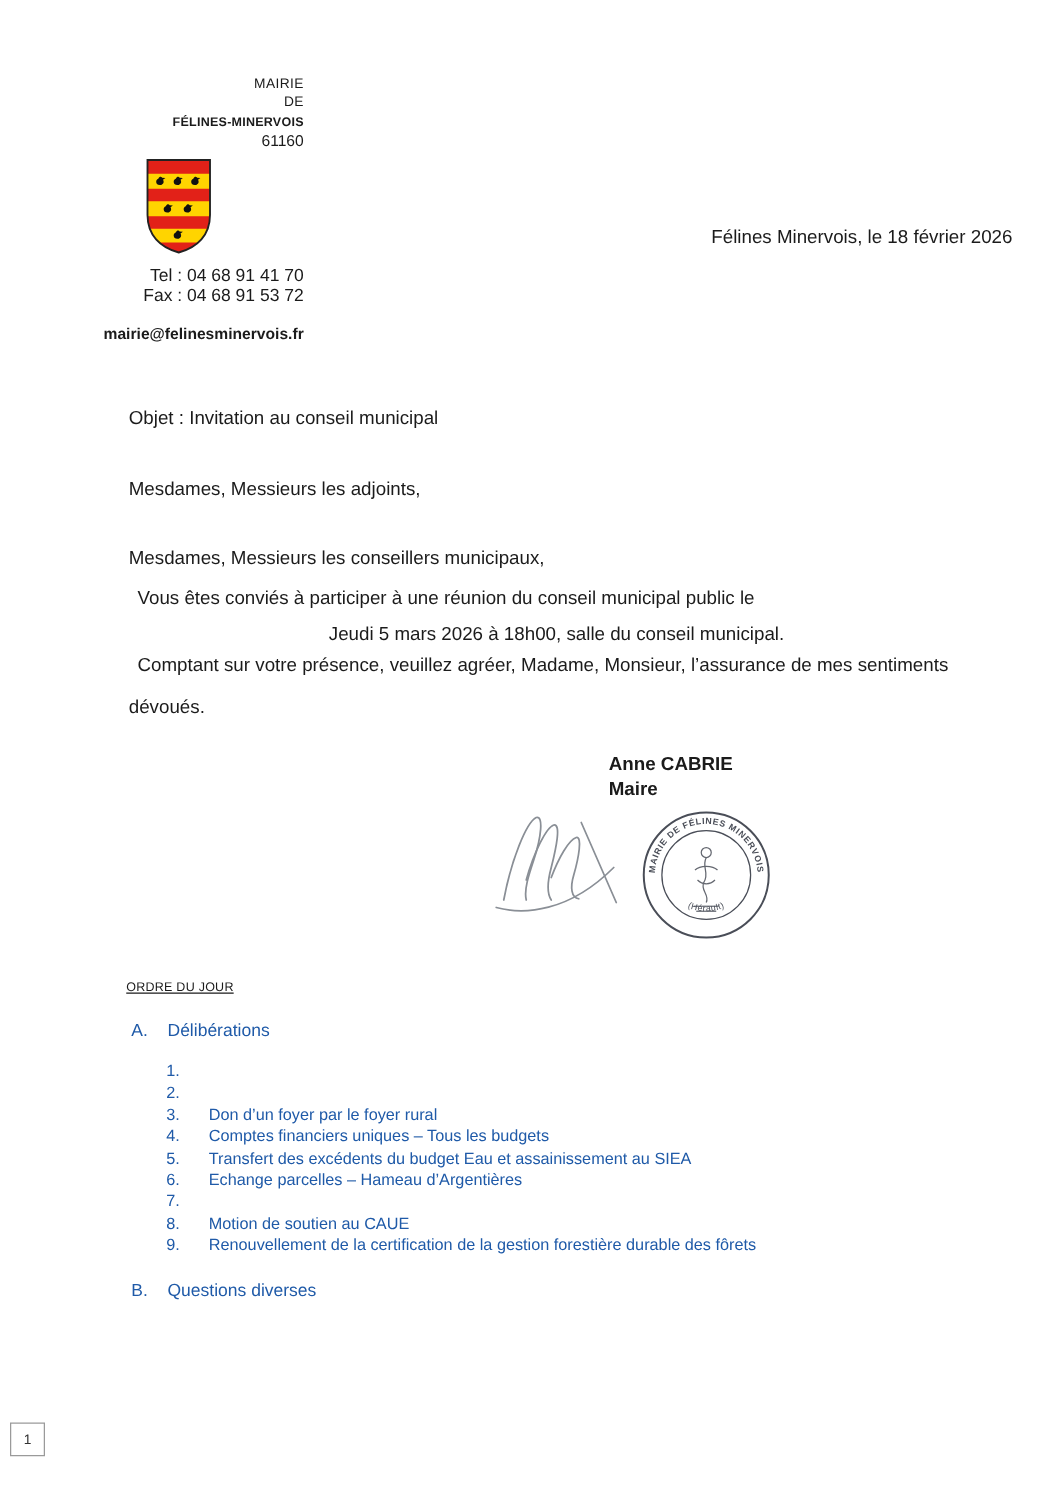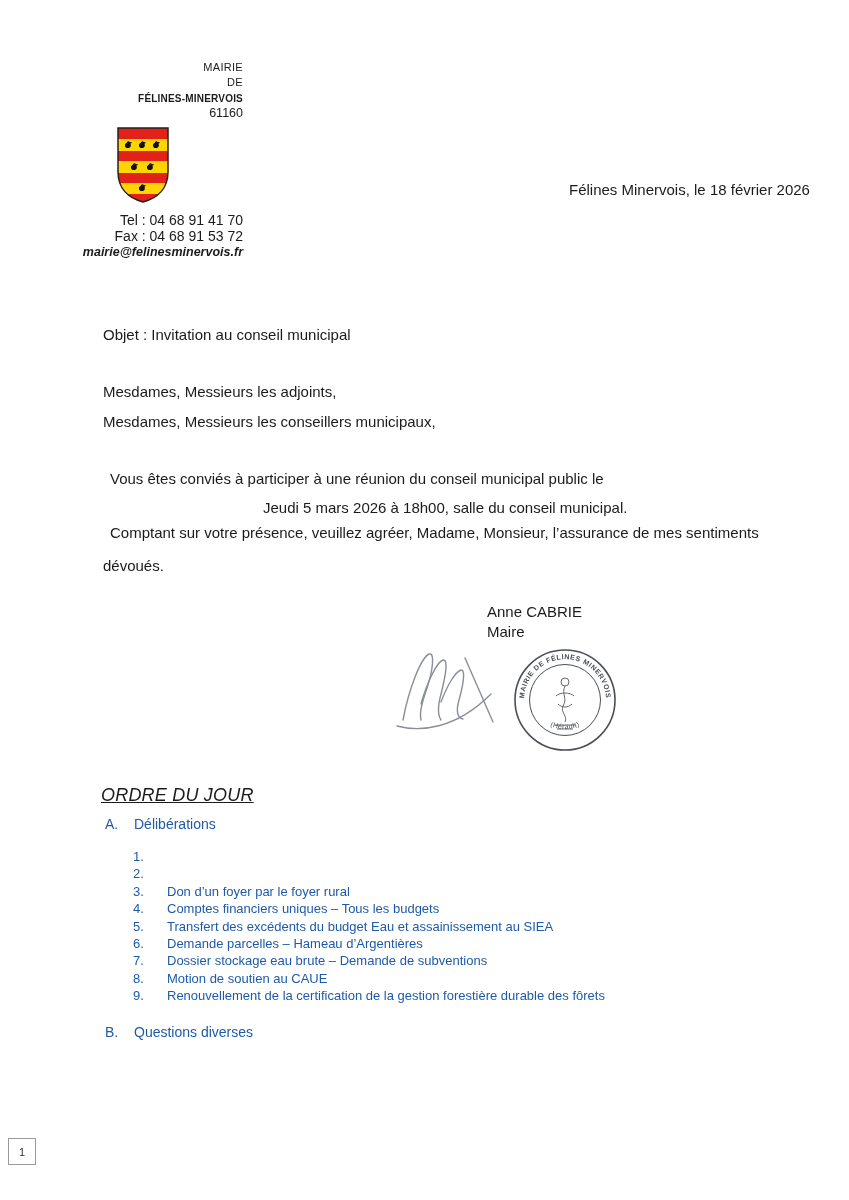--- a/index.html
+++ b/index.html
@@ -17,42 +17,42 @@
   }
   .abs{position:absolute;}
 
   
   .letterhead{position:absolute;left:43px;top:60px;width:200px;text-align:right;}
   .lh-small{font-size:11px;letter-spacing:.3px;line-height:15px;}
   .lh-name{font-size:10px;font-weight:bold;margin-top:3px;letter-spacing:.2px;}
   .lh-cp{font-size:12.5px;margin-top:2px;}
   .crest{margin:6px auto 7px;width:54px;height:79px;}
   .lh-contact{font-size:14px;line-height:16px;}
-  .lh-email{font-size:12.5px;font-weight:bold;font-style:italic;margin-top:1px;}
+  .lh-email{font-size:12.5px;font-weight:bold;margin-top:16px;}
 
   
   .date-line{position:absolute;left:569px;top:181px;font-size:15px;}
 
   
   .body-line{font-size:15px;white-space:nowrap;}
   .objet{left:103px;top:326px;}
   .sal1{left:103px;top:383px;}
-  .sal2{left:103px;top:413px;}
+  .sal2{left:103px;top:438px;}
   .para1{left:110px;top:470px;}
   .para2{left:263px;top:499px;text-align:right;}
   .para3{left:110px;top:524px;}
   .para4{left:103px;top:557px;}
 
-  .signer{position:absolute;left:487px;top:602px;font-size:15px;font-weight:normal;line-height:20px;}
+  .signer{position:absolute;left:487px;top:602px;font-size:15px;font-weight:bold;line-height:20px;}
 
   .signature{position:absolute;left:395px;top:642px;width:110px;height:95px;}
   .stamp{position:absolute;left:513px;top:648px;width:104px;height:104px;}
 
   
-  .agenda-title{position:absolute;left:101px;top:785px;font-size:18px;text-decoration:underline;letter-spacing:.2px;font-style:italic;}
+  .agenda-title{position:absolute;left:101px;top:785px;font-size:10px;text-decoration:underline;letter-spacing:.2px;}
   .agenda-section{position:absolute;font-size:14px;color:var(--agenda-blue);display:flex;}
   .section-a{left:105px;top:816px;}
   .section-b{left:105px;top:1024px;}
   .agenda-section .sec-letter{width:29px;}
   .agenda-items{position:absolute;left:133px;top:849px;font-size:13px;color:var(--agenda-blue);}
   .agenda-item{height:17.4px;display:flex;white-space:nowrap;}
   .agenda-item .num{width:34px;flex:0 0 34px;}
 
   
   .page-box{
@@ -172,25 +172,24 @@
   <div class="agenda-item">
     <span class="num">4.</span>
     <span class="txt">Comptes financiers uniques – Tous les budgets</span>
   </div>
   <div class="agenda-item">
     <span class="num">5.</span>
     <span class="txt">Transfert des excédents du budget Eau et assainissement au SIEA</span>
   </div>
   <div class="agenda-item">
     <span class="num">6.</span>
-    <span class="txt">Demande parcelles – Hameau d’Argentières</span>
+    <span class="txt">Echange parcelles – Hameau d’Argentières</span>
   </div>
   <div class="agenda-item">
     <span class="num">7.</span>
-    <span class="txt">Dossier stockage eau brute – Demande de subventions</span>
   </div>
   <div class="agenda-item">
     <span class="num">8.</span>
     <span class="txt">Motion de soutien au CAUE</span>
   </div>
   <div class="agenda-item">
     <span class="num">9.</span>
     <span class="txt">Renouvellement de la certification de la gestion forestière durable des fôrets</span>
   </div>
 </div>

